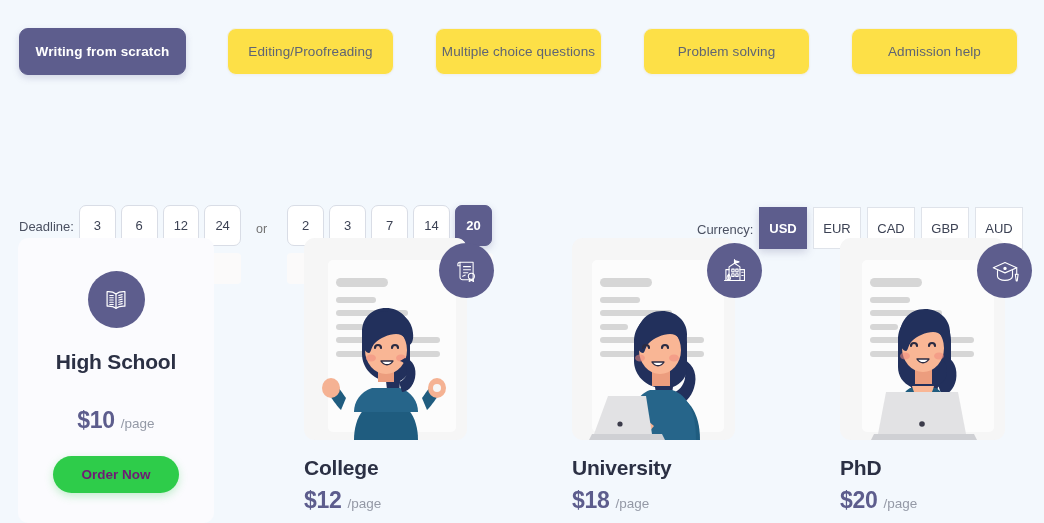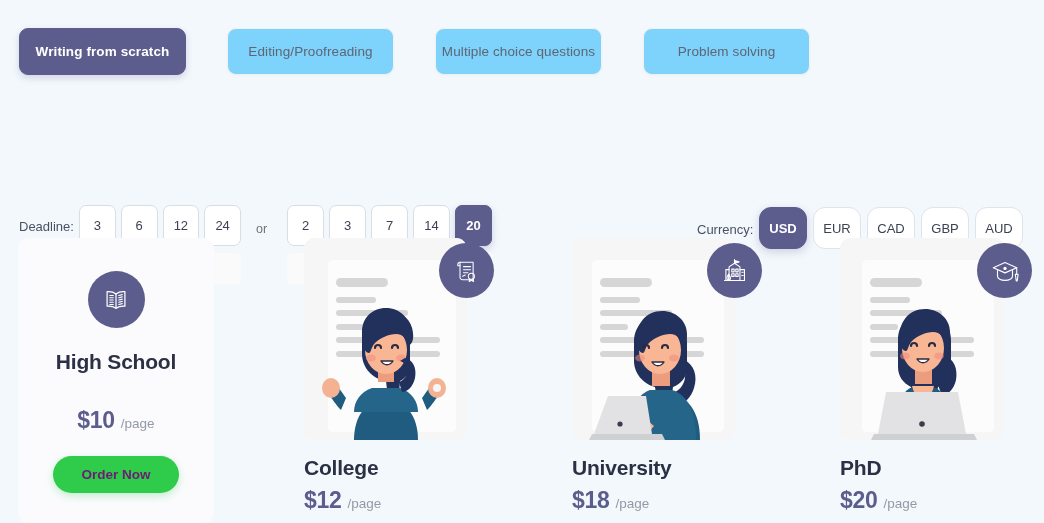--- a/index.html
+++ b/index.html
@@ -39,21 +39,21 @@
     display: flex;
     align-items: center;
     justify-content: center;
     font-size: 13.5px;
     letter-spacing: 0.1px;
     cursor: pointer;
     white-space: nowrap;
     margin-top: 14px;
   }
   .tab.inactive {
-    background: #7dd3fc;
+    background: #fde047;
     color: #5f6573;
     border: 1px solid #f1f1ef;
     box-shadow: 0 1px 2px rgba(60,70,110,0.03);
   }
   .tab.active {
     background: #5d5d8d;
     color: #ffffff;
     font-weight: 600;
     border: 1px solid #5d5d8d;
     box-shadow: 0 3px 7px rgba(93,93,141,0.22);
@@ -148,21 +148,21 @@
   .currency-row {
     position: absolute;
     left: 759px;
     top: 112px;
     display: flex;
     gap: 6px;
   }
   .cur-chip {
     width: 48px;
     height: 42px;
-    border-radius: 12px;
+    border-radius: 0;
     background: #ffffff;
     border: 1px solid #dfe3ea;
     display: flex;
     align-items: center;
     justify-content: center;
     font-size: 13px;
     color: #3c4254;
     cursor: pointer;
     flex: none;
   }
@@ -312,20 +312,23 @@
       <span>Writing from scratch</span>
     </div>
     <div class="tab inactive tab-1">
       <span>Editing/Proofreading</span>
     </div>
     <div class="tab inactive tab-2">
       <span>Multiple choice questions</span>
     </div>
     <div class="tab inactive tab-3">
       <span>Problem solving</span>
+    </div>
+    <div class="tab inactive tab-4">
+      <span>Admission help</span>
     </div>
   </div>
 
   <div class="options">
 
     <div class="deadline-label">Deadline:</div>
 
     <div class="group-hours">
       <div class="chip-row">
         <div class="chip">

